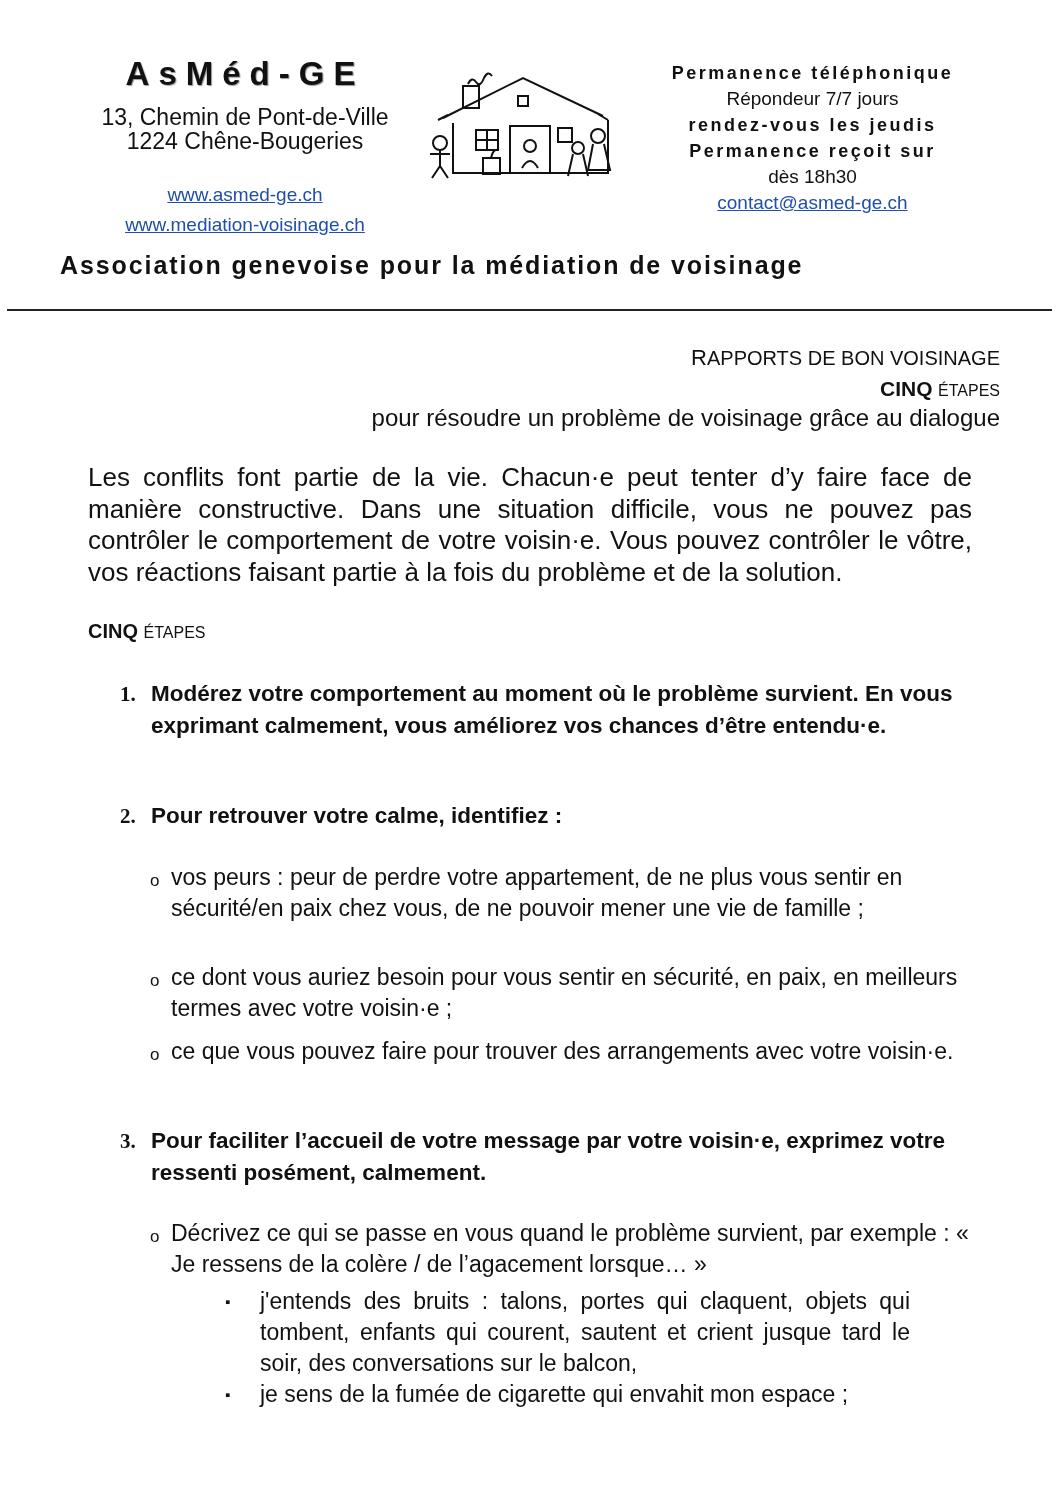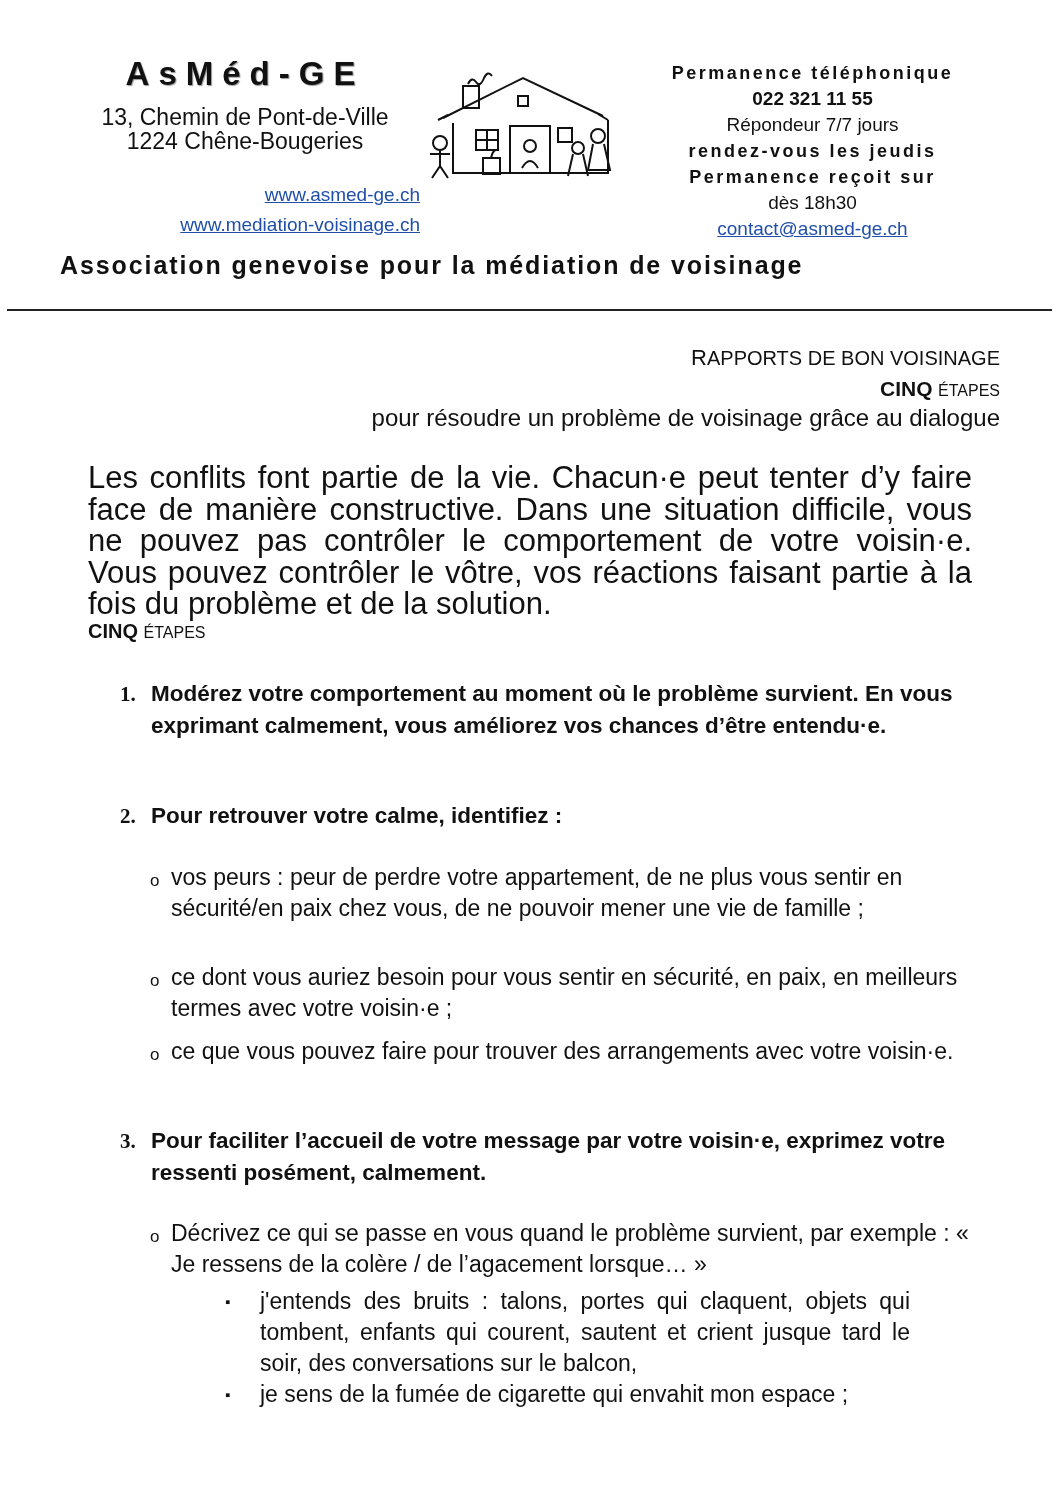--- a/index.html
+++ b/index.html
@@ -8,37 +8,37 @@
     font-family: "Liberation Sans", "DejaVu Sans", sans-serif; color: #111;
   }
   .abs { position: absolute; }
   .org-name {
     left: 80px; width: 330px; top: 54px; text-align: center;
     font-size: 33px; font-weight: bold; letter-spacing: 9px; line-height: 40px;
     text-shadow: 1px 1px 1px #999;
   }
   .addr { left: 80px; width: 330px; text-align: center; font-size: 23px; line-height: 24px; }
   .link { color: #1f4fa8; text-decoration: underline; font-size: 19px; }
-  .left-link { left: 70px; width: 350px; text-align: right; }
+  .left-link { left: 70px; width: 350px; text-align: center; }
   .right-col { left: 630px; width: 365px; text-align: center; line-height: 26px; }
   .rc-spaced { font-weight: bold; font-size: 18px; letter-spacing: 2.5px; }
   .rc-bold { font-weight: bold; font-size: 19px; }
   .rc-normal { font-size: 19px; }
   .assoc {
     left: 60px; width: 940px; top: 251px; text-align: left;
     font-size: 25px; font-weight: bold; letter-spacing: 1.9px;
   }
   .hr { left: 7px; width: 1045px; top: 309px; height: 0; border-top: 2px solid #222; }
   .center { left: 60px; width: 940px; text-align: right; }
   .sc-title { top: 345px; font-size: 20px; }
   .sc-title .big { font-size: 22px; }
   .cinq { top: 377px; font-size: 20px; }
   .subtitle { top: 404px; font-size: 24px; }
   .intro {
-    left: 88px; width: 884px; top: 462px; font-size: 31px; line-height: 31.5px;
+    left: 88px; width: 884px; top: 462px; font-size: 26px; line-height: 31.5px;
     text-align: justify; text-align-last: left;
   }
   .cinq2 { left: 88px; top: 620px; font-size: 20px; }
   .step { left: 120px; width: 860px; font-size: 22.5px; font-weight: bold; line-height: 32px; }
   .step .num { position: absolute; left: 0; top: 0; font-family: "Liberation Serif", serif; font-size: 21px; }
   .step .txt { margin-left: 31px; display: block; }
   .sub { left: 150px; width: 830px; font-size: 23px; line-height: 31px; }
   .sub .mk { position: absolute; left: 0; top: 3px; font-size: 17px; }
   .sub .txt { margin-left: 21px; display: block; }
   .bullet { left: 225px; width: 685px; font-size: 23px; line-height: 31px; text-align: justify; text-align-last: left; }
@@ -73,21 +73,20 @@
   <path d="M65 100 L65 116 L82 116 L82 100 Z"></path>
     <path d="M73 100 q2 -10 8 -8"></path>
   <circle cx="160" cy="90" r="6"></circle>
     <path d="M155 96 L150 118 M165 96 L170 118"></path>
   <circle cx="180" cy="78" r="7"></circle>
     <path d="M175 86 L170 112 L192 112 L186 86"></path>
 </svg>
 
 <div class="abs right-col" style="top:60px">
   <div class="rc-spaced">Permanence téléphonique</div>
-  <div class="rc-bold">022 321 11 55</div>
   <div class="rc-normal">Répondeur 7/7 jours</div>
   <div class="rc-spaced">rendez-vous les jeudis</div>
   <div class="rc-spaced">Permanence reçoit sur</div>
   <div class="rc-normal">dès 18h30</div>
   <div><a class="link" href="#">contact@asmed-ge.ch</a></div>
 </div>
 
 <div class="abs assoc">Association genevoise pour la médiation de voisinage</div>
 <div class="abs hr"></div>
 

